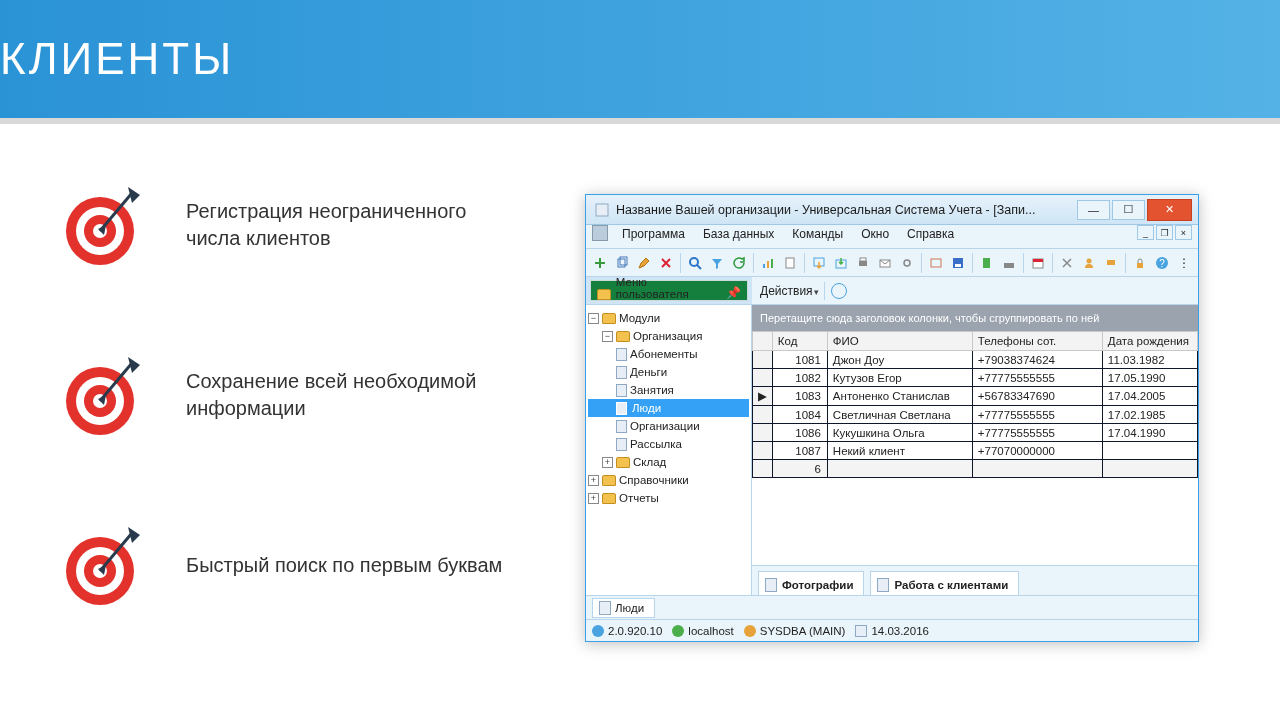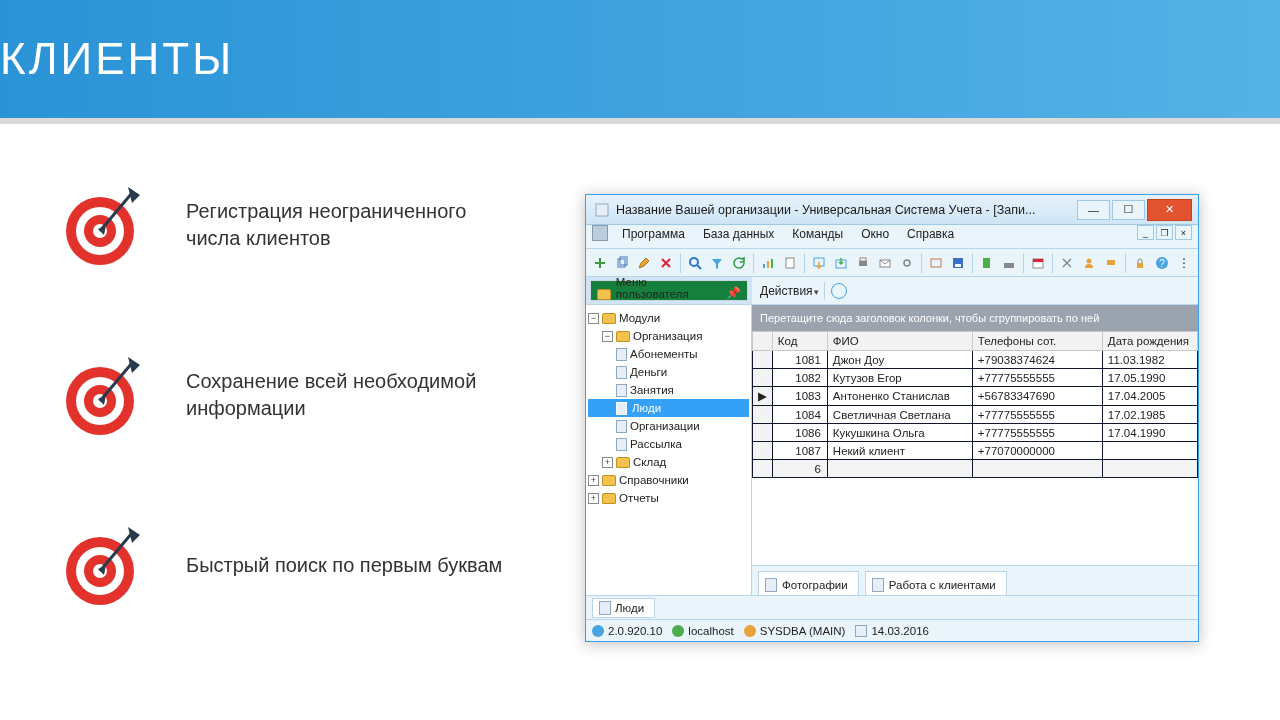--- a/index.html
+++ b/index.html
@@ -48,21 +48,21 @@
   .tind1 { padding-left:14px;} .tind2 { padding-left:28px;}
   .grid-area { flex:1; background:#fff; display:flex; flex-direction:column;}
   .groupbar { height:26px; background:#9aa3ae; color:#fff; font-size:11px; display:flex; align-items:center; padding:0 8px;}
   table.grid { border-collapse:collapse; width:100%; font-size:11.5px;}
   table.grid th { background:#f3f3f3; border:1px solid #c8c8c8; text-align:left; padding:3px 5px; font-weight:normal; color:#222;}
   table.grid td { border:1px solid #0f172a; padding:2px 5px; height:18px;}
   table.grid td.codecell { text-align:right; padding-right:6px;}
   .rowind { width:14px; border:1px solid #d0d0d0; background:#f3f3f3;}
   .footerrow td { background:#f4f4f4; font-weight:normal;}
   .tabsbar { height:30px; background:#eaf4fb; border-top:1px solid #b9d5ec; display:flex; align-items:flex-end; padding:0 6px; gap:6px;}
-  .tab { height:24px; background:#fff; border:1px solid #b9d5ec; border-bottom:none; padding:3px 10px 0 6px; display:flex; align-items:center; gap:5px; font-size:11.5px; cursor:pointer;}
+  .tab { height:24px; background:#fff; border:1px solid #b9d5ec; border-bottom:none; padding:3px 10px 0 6px; display:flex; align-items:center; gap:5px; font-size:11.5px; cursor:pointer;font-weight:bold;}
   .doc-tabs { height:24px; background:#eaf4fb; border-top:1px solid #b9d5ec; display:flex; align-items:center; padding-left:6px;}
   .doctab { height:20px; background:#fff; border:1px solid #b9d5ec; padding:1px 10px 0 6px; display:flex; align-items:center; gap:4px; font-size:11.5px;}
   .statusbar { height:22px; background:#eaf4fb; border-top:1px solid #b9d5ec; display:flex; align-items:center; padding:0 6px; gap:10px; font-size:11.5px;}
   .statusbar .sitem { display:flex; align-items:center; gap:4px;}
   .sdot { width:12px;height:12px;border-radius:50%;}
   .page-square { width:12px;height:14px;background:#e7eef5;border:1px solid #8fa9c4;}
 </style>
 </head>
 <body>
 

